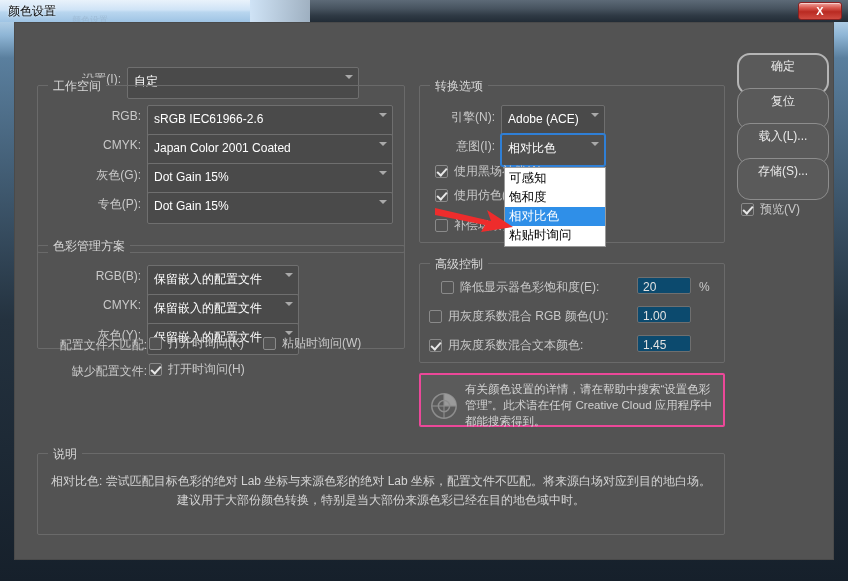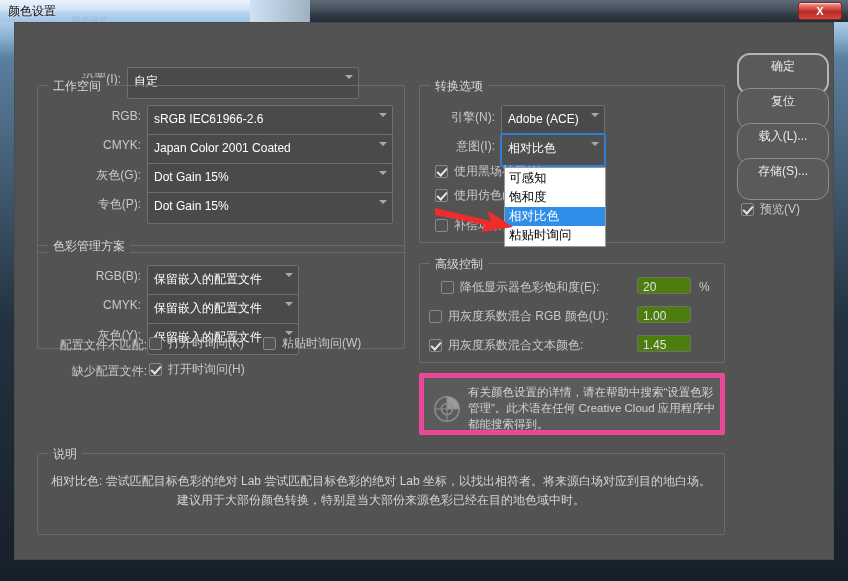--- a/index.html
+++ b/index.html
@@ -125,21 +125,21 @@
     position: absolute;
     font-size: 12px;
     color: #c9c9c9;
     text-align: right;
     white-space: nowrap;
   }
 
   
   .txtinput {
     position: absolute;
-    background: #4d7c0f;
+    background: #0c4a6e;
     border: 1px solid #6f6f6f;
     border-radius: 2px;
     color: #e2e2e2;
     font-size: 12px;
     line-height: 18px;
     height: 17px;
     padding: 0 5px;
   }
 
   
@@ -186,23 +186,23 @@
   }
   .pbtn.primary {
     border: 2px solid #b5b5b5;
     line-height: 22px;
   }
 
   
   #info-box {
     position: absolute;
     left: 404px; top: 350px;
-    width: 306px; height: 62px;
+    width: 306px; height: 54px;
     background: #5b5b5b;
-    border: 5px solid #ec4899;
+    border: 2px solid #ec4899;
     border-radius: 2px;
   }
   #info-text {
     position: absolute;
     left: 44px; top: 6px;
     width: 256px;
     font-size: 11.5px;
     line-height: 16px;
     color: #d2d2d2;
   }
@@ -415,21 +415,21 @@
     <div class="pbtn" style="left:722px; top:100px;">载入(L)...</div>
     <div class="pbtn" style="left:722px; top:135px;">存储(S)...</div>
 
     <div class="cbwrap" style="left:726px; top:178px;">
       <span class="cb checked"></span>
       <span>预览(V)</span>
     </div>
 
     <div class="group" style="left:22px; top:430px; width:688px; height:82px;text-align:center;">
       <div class="legend">说明</div>
-      <div id="desc-text">相对比色: 尝试匹配目标色彩的绝对 Lab 尝试匹配目标色彩的绝对 Lab 坐标，以找出相符者。将来源白场对应到目的地白场。 建议用于大部份颜色转换，特别是当大部份来源色彩已经在目的地色域中时。</div>
+      <div id="desc-text">相对比色: 尝试匹配目标色彩的绝对 Lab 坐标与来源色彩的绝对 Lab 坐标，配置文件不匹配。将来源白场对应到目的地白场。 建议用于大部份颜色转换，特别是当大部份来源色彩已经在目的地色域中时。</div>
     </div>
 
     <div id="intent-list">
       <div class="opt">可感知</div>
       <div class="opt">饱和度</div>
       <div class="opt sel">相对比色</div>
       <div class="opt">粘贴时询问</div>
     </div>
 
     <svg id="red-arrow" viewBox="0 0 84 38">

